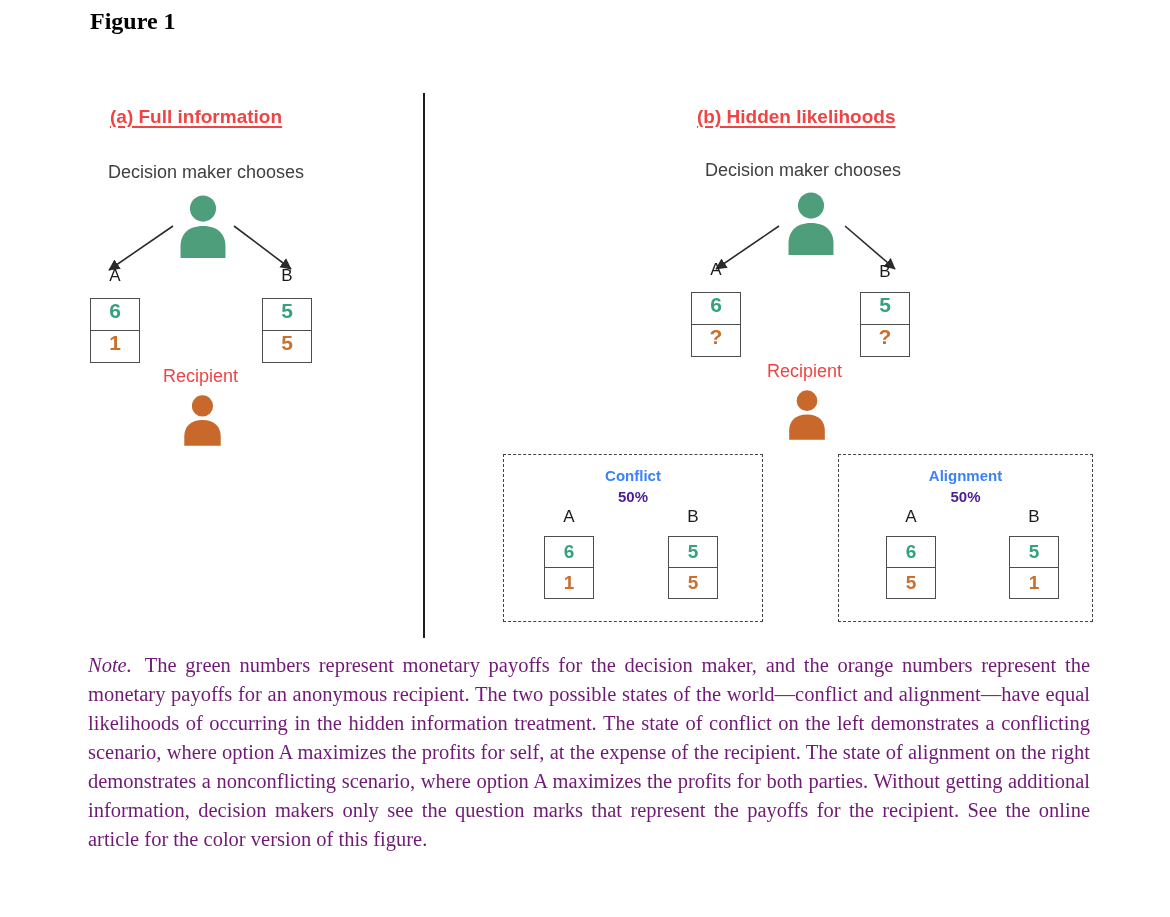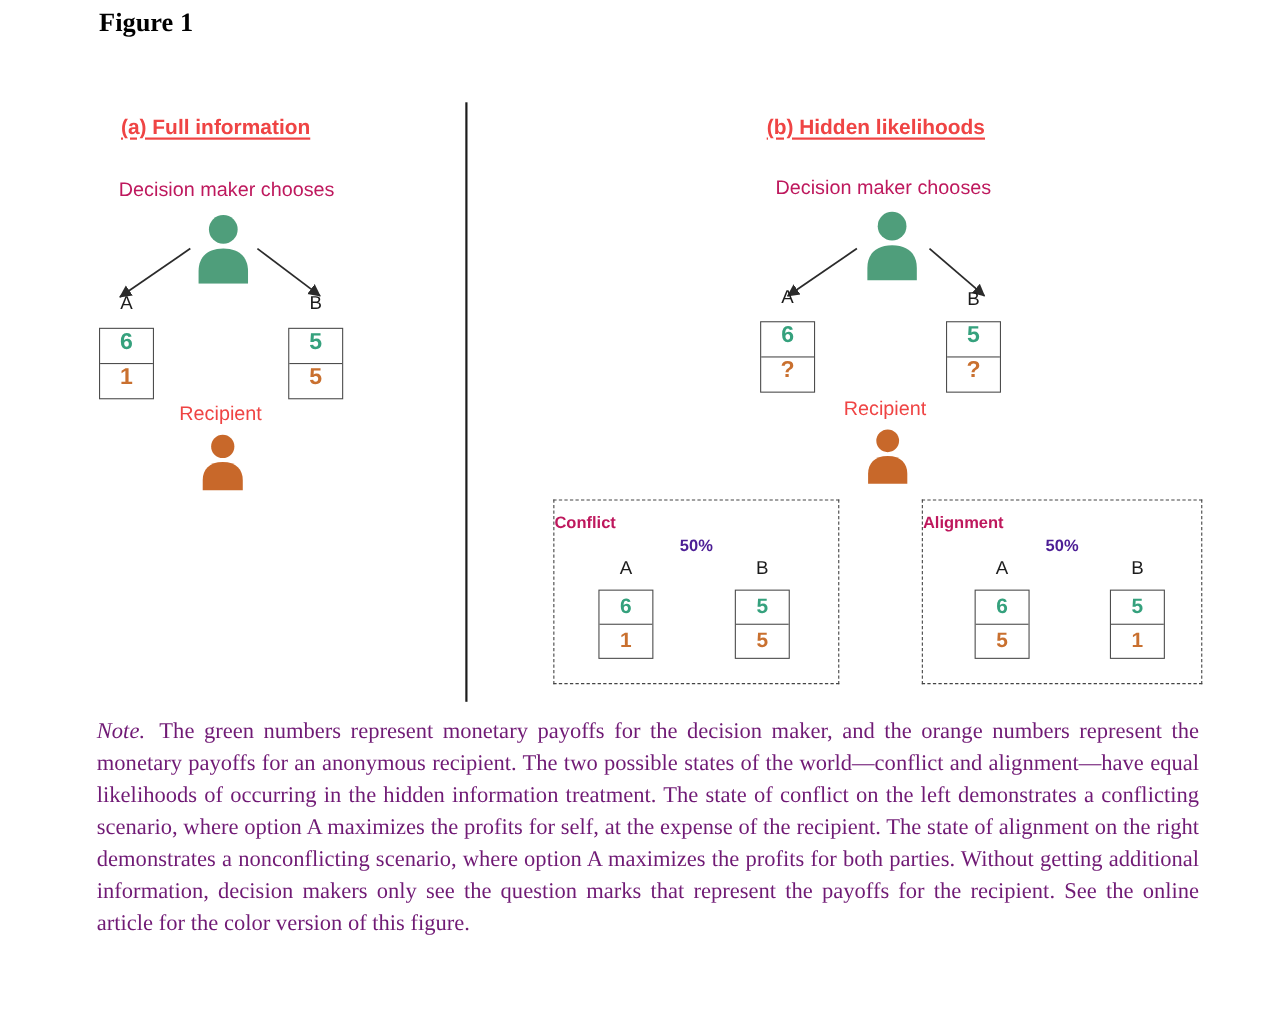--- a/index.html
+++ b/index.html
@@ -34,21 +34,21 @@
     position: absolute;
     font: bold 19px "Liberation Sans", sans-serif;
     color: #ef4444;
     text-decoration: underline;
     text-decoration-thickness: 2px;
     text-underline-offset: 3px;
   }
   .chooser-label {
     position: absolute;
     font: 18px "Liberation Sans", sans-serif;
-    color: #be185d;
+    color: #404040;
   }
   .opt-head {
     position: absolute; width: 50px; text-align: center;
     font: 17px "Liberation Sans", sans-serif; color: #1c1c1c;
   }
   .recipient-label {
     position: absolute;
     font: 18px "Liberation Sans", sans-serif; color: #ef4444;
   }
   
@@ -68,22 +68,22 @@
   .pbox .cell + .cell { border-top: 1.5px solid #4d4d4d; }
   .cell.dm { color: #35a17d; }
   .cell.rc { color: #c9702f; }
   
   .state-box {
     position: absolute; top: 454px; height: 168px;
     border: 1.5px dashed #444; box-sizing: border-box;
     background: #fff;
   }
   .state-title {
-    position: absolute; top: 12px; left: 0; right: 0; 
-    font: bold 15px "Liberation Sans", sans-serif; color: #be185d;
+    position: absolute; top: 12px; left: 0; right: 0; text-align: center;
+    font: bold 15px "Liberation Sans", sans-serif; color: #3b82f6;
   }
   .state-prob {
     position: absolute; top: 33px; left: 0; right: 0; text-align: center;
     font: bold 15px "Liberation Sans", sans-serif; color: #4c1d95;
   }
   .state-col { position: absolute; top: 52px; width: 50px; text-align: center; }
   .state-col .col-label {
     font: 17px "Liberation Sans", sans-serif; color: #1c1c1c;
     margin-bottom: 9px;
   }

